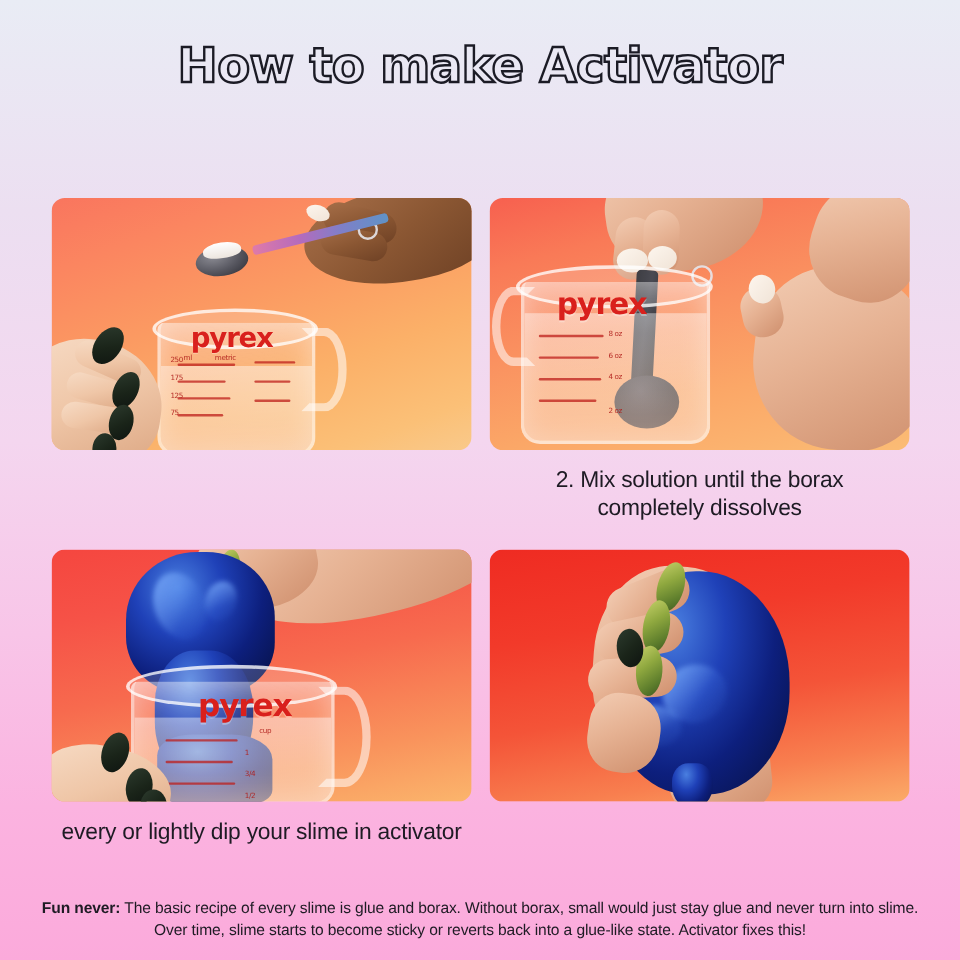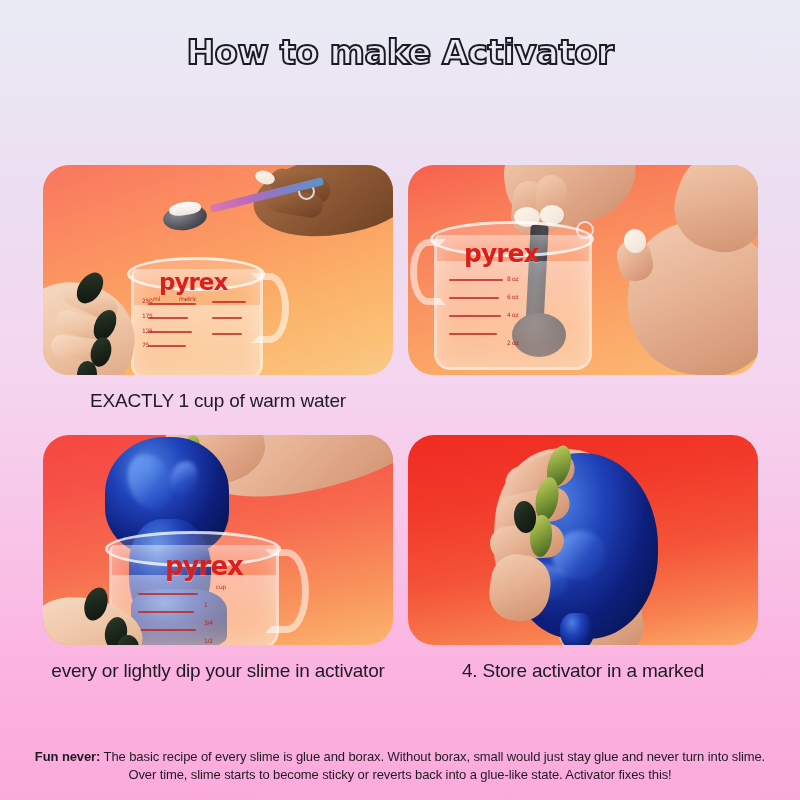--- a/index.html
+++ b/index.html
@@ -28,21 +28,21 @@
   }
 
   
   .title {
     position: absolute;
     top: 34px;
     left: 0;
     width: 800px;
     text-align: center;
     font-family: "DejaVu Sans", sans-serif;
-    font-size: 34px;
+    font-size: 40px;
     font-weight: 700;
     letter-spacing: -0.5px;
     color: transparent;
     -webkit-text-stroke: 2px #1b1b25;
     text-shadow: none;
     line-height: 1.08;
     white-space: nowrap;
   }
 
   .subtitle {
@@ -69,21 +69,21 @@
     justify-content: space-between;
     width: 715px;
   }
   .cell {
     width: 350px;
   }
   .photo {
     position: relative;
     width: 350px;
     height: 210px;
-    border-radius: 26px;
+    border-radius: 11px;
     overflow: hidden;
   }
   .caption {
     margin-top: 14px;
     text-align: center;
     font-size: 19px;
     line-height: 1.22;
     color: #1e1b24;
     letter-spacing: -0.2px;
   }
@@ -291,21 +291,20 @@
           <div class="skin-light" style="left:-26px; top:118px; width:118px; height:104px; border-radius:46% 52% 40% 48%; transform:rotate(8deg);"></div>
           <div class="skin-light" style="left:18px; top:126px; width:58px; height:22px; border-radius:12px; transform:rotate(24deg);"></div>
           <div class="skin-light" style="left:12px; top:150px; width:56px; height:22px; border-radius:12px; transform:rotate(16deg);"></div>
           <div class="skin-light" style="left:8px; top:172px; width:54px; height:22px; border-radius:12px; transform:rotate(8deg);"></div>
           <div class="nail-dark" style="left:36px; top:106px; width:22px; height:34px; border-radius:50%; transform:rotate(34deg);"></div>
           <div class="nail-dark" style="left:52px; top:144px; width:20px; height:32px; border-radius:50%; transform:rotate(26deg);"></div>
           <div class="nail-dark" style="left:48px; top:172px; width:20px; height:30px; border-radius:50%; transform:rotate(14deg);"></div>
           <div class="nail-dark" style="left:34px; top:196px; width:20px; height:26px; border-radius:50%; transform:rotate(4deg);"></div>
         </div>
         <div class="caption">
-          <span class="l2">EXACTLY 1 cup of warm water</span>
         </div>
       </div>
 
       <div class="cell">
         <div class="photo">
           <div class="bg-warm2"></div>
 
           <div class="skin" style="left:96px; top:-44px; width:132px; height:104px; border-radius:48% 46% 50% 44%; transform:rotate(-8deg);"></div>
           <div class="skin" style="left:104px; top:16px; width:32px; height:52px; border-radius:16px; transform:rotate(6deg);"></div>
           <div class="skin" style="left:128px; top:10px; width:30px; height:54px; border-radius:16px; transform:rotate(2deg);"></div>
@@ -329,20 +328,24 @@
             <div class="tick" style="left:12px; top:80px; width:52px;"></div>
             <div class="tick" style="left:12px; top:98px; width:48px;"></div>
             <div class="tick-label" style="left:70px; top:40px;">8 oz</div>
             <div class="tick-label" style="left:70px; top:58px;">6 oz</div>
             <div class="tick-label" style="left:70px; top:76px;">4 oz</div>
             <div class="tick-label" style="left:70px; top:104px;">2 oz</div>
           </div>
           <div class="cup-handle" style="left:2px; top:74px; width:22px; height:52px; transform:scaleX(-1);"></div>
           <div class="pyrex-logo" style="left:56px; top:74px; font-size:25px;">pyrex</div>
         </div>
+        <div class="caption">
+          <span>2. Mix solution until the borax</span>
+          <span class="l2">completely dissolves</span>
+        </div>
       </div>
     </div>
 
     <div class="row row2">
 
       <div class="cell">
         <div class="photo">
           <div class="bg-red1"></div>
 
           <div class="skin" style="left:150px; top:-36px; width:240px; height:90px; border-radius:40% 30% 46% 50%; transform:rotate(-14deg);"></div>
@@ -396,21 +399,20 @@
           <div class="skin" style="left:88px; top:56px; width:74px; height:34px; border-radius:18px; transform:rotate(-12deg);"></div>
           <div class="skin" style="left:82px; top:90px; width:74px; height:34px; border-radius:18px; transform:rotate(-4deg);"></div>
           <div class="skin" style="left:82px; top:120px; width:60px; height:66px; border-radius:40% 44% 46% 42%; transform:rotate(8deg);"></div>
 
           <div class="nail-green" style="left:140px; top:10px; width:22px; height:42px; border-radius:50%; transform:rotate(16deg);"></div>
           <div class="nail-green" style="left:128px; top:42px; width:22px; height:44px; border-radius:50%; transform:rotate(10deg);"></div>
           <div class="nail-green" style="left:122px; top:80px; width:22px; height:42px; border-radius:50%; transform:rotate(4deg);"></div>
           <div class="nail-dark" style="left:106px; top:66px; width:22px; height:32px; border-radius:50%; transform:rotate(-6deg);"></div>
         </div>
         <div class="caption">
-          <span>4. Store activator in a marked</span>
         </div>
       </div>
     </div>
   </div>
 
   <div class="funfact">
     <b>Fun never:</b><span> The basic recipe of every slime is glue and borax. Without borax, small would just stay glue and never turn into slime. Over time, slime starts to become sticky or reverts back into a glue-like state. Activator fixes this!</span>
   </div>
 
 </div>

